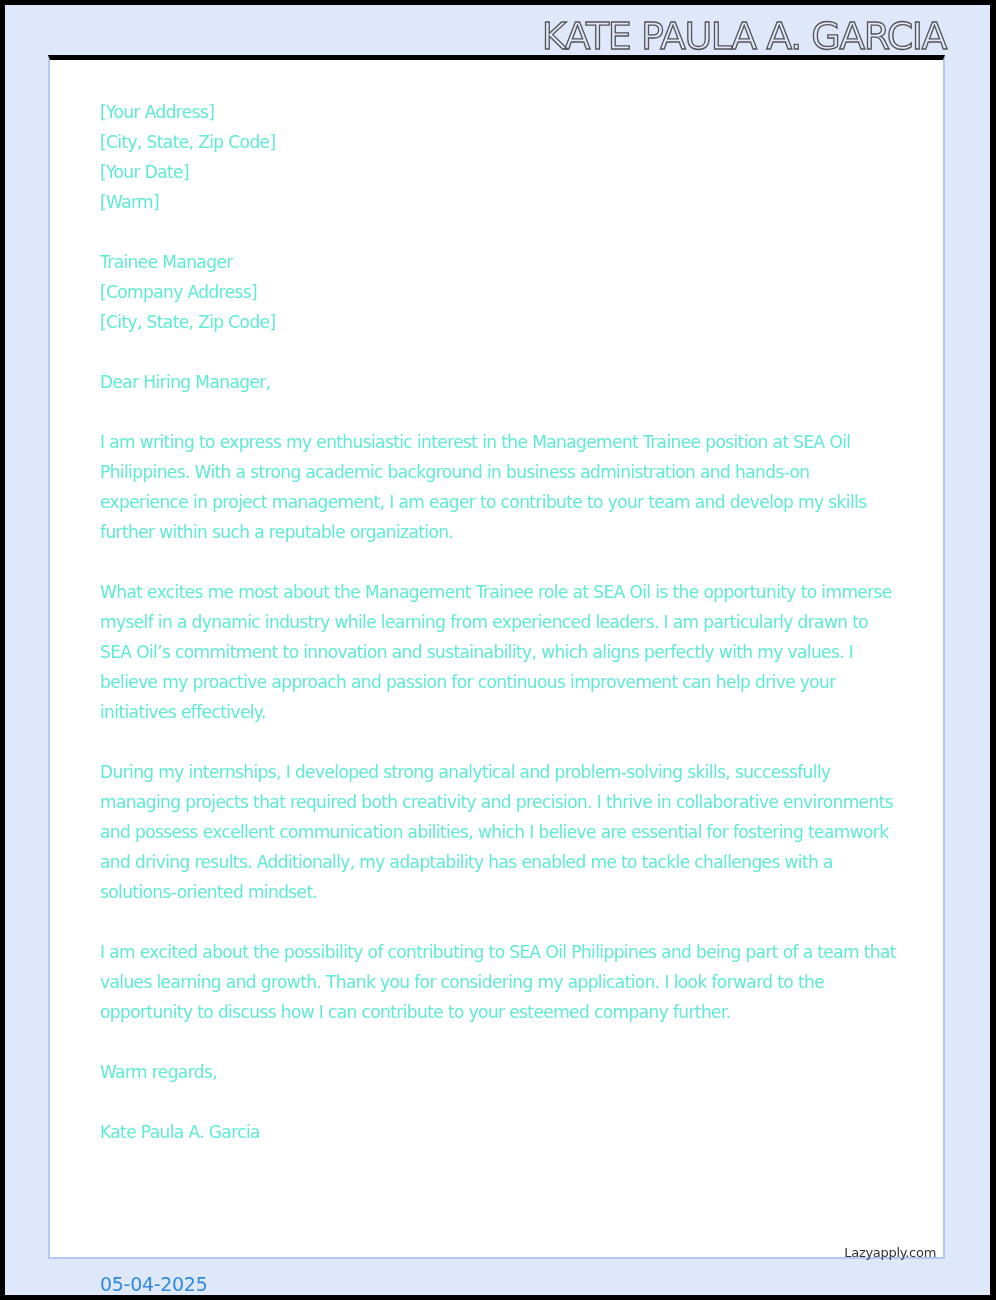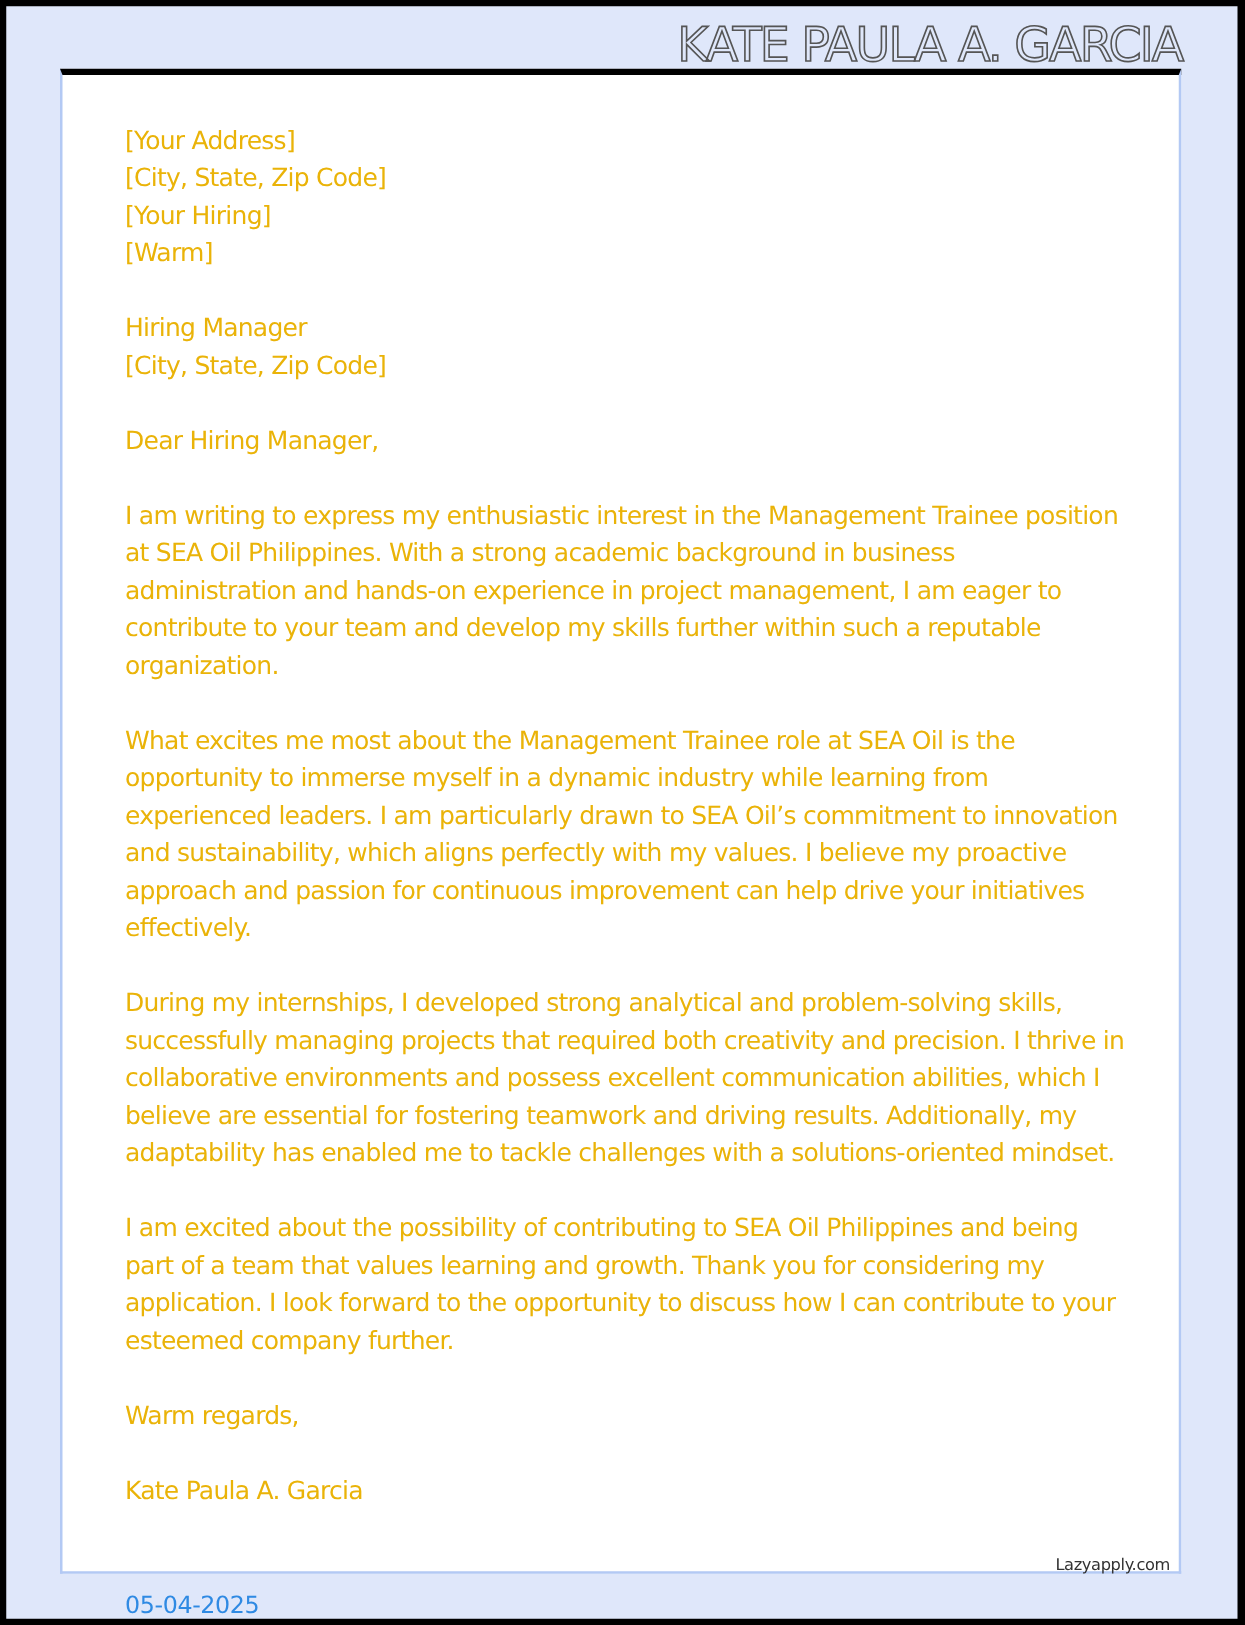--- a/index.html
+++ b/index.html
@@ -25,21 +25,21 @@
     position: absolute; left: 48px; top: 55px; width: 897px; height: 1204px;
     background: #fff;
     border-top: 5px solid #000;
     border-left: 2px solid #b3c9f4;
     border-right: 2px solid #b3c9f4;
     border-bottom: 2px solid #b3c9f4;
     box-sizing: border-box;
   }
   .content {
     position: absolute; left: 100px; top: 97px; width: 800px;
-    font-size: 20px; line-height: 30px; color: #eab308;
+    font-size: 17px; line-height: 30px; color: #5eead4;
     letter-spacing: -0.6px;
   }
   .content p { margin: 0 0 30px 0; }
   .content .line { display: block; }
   .date {
     position: absolute; left: 100px; top: 1269px;
     font-size: 19px; line-height: 30px; color: #2f8ae3;
     letter-spacing: -0.3px;
   }
   .watermark {
@@ -55,25 +55,26 @@
 <div class="frame"></div>
 
 <div class="name-title">KATE PAULA A. GARCIA</div>
 
 <div class="page"></div>
 
 <div class="content">
   <p>
     <span class="line">[Your Address]</span>
     <span class="line">[City, State, Zip Code]</span>
-    <span class="line">[Your Hiring]</span>
+    <span class="line">[Your Date]</span>
     <span class="line">[Warm]</span>
   </p>
   <p>
-    <span class="line">Hiring Manager</span>
+    <span class="line">Trainee Manager</span>
+    <span class="line">[Company Address]</span>
     <span class="line">[City, State, Zip Code]</span>
   </p>
   <p>Dear Hiring Manager,</p>
   <p>I am writing to express my enthusiastic interest in the Management Trainee position at SEA Oil Philippines. With a strong academic background in business administration and hands-on experience in project management, I am eager to contribute to your team and develop my skills further within such a reputable organization.</p>
   <p>What excites me most about the Management Trainee role at SEA Oil is the opportunity to immerse myself in a dynamic industry while learning from experienced leaders. I am particularly drawn to SEA Oil’s commitment to innovation and sustainability, which aligns perfectly with my values. I believe my proactive approach and passion for continuous improvement can help drive your initiatives effectively.</p>
   <p>During my internships, I developed strong analytical and problem-solving skills, successfully managing projects that required both creativity and precision. I thrive in collaborative environments and possess excellent communication abilities, which I believe are essential for fostering teamwork and driving results. Additionally, my adaptability has enabled me to tackle challenges with a solutions-oriented mindset.</p>
   <p>I am excited about the possibility of contributing to SEA Oil Philippines and being part of a team that values learning and growth. Thank you for considering my application. I look forward to the opportunity to discuss how I can contribute to your esteemed company further.</p>
   <p>Warm regards,</p>
   <p>Kate Paula A. Garcia</p>
 </div>

